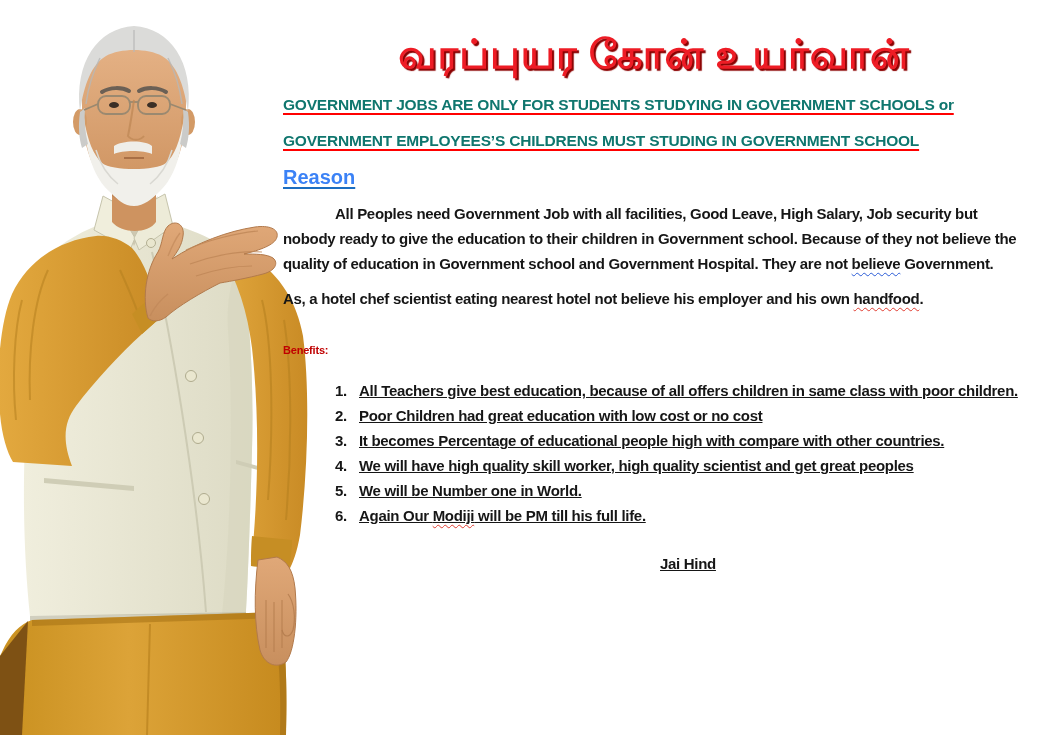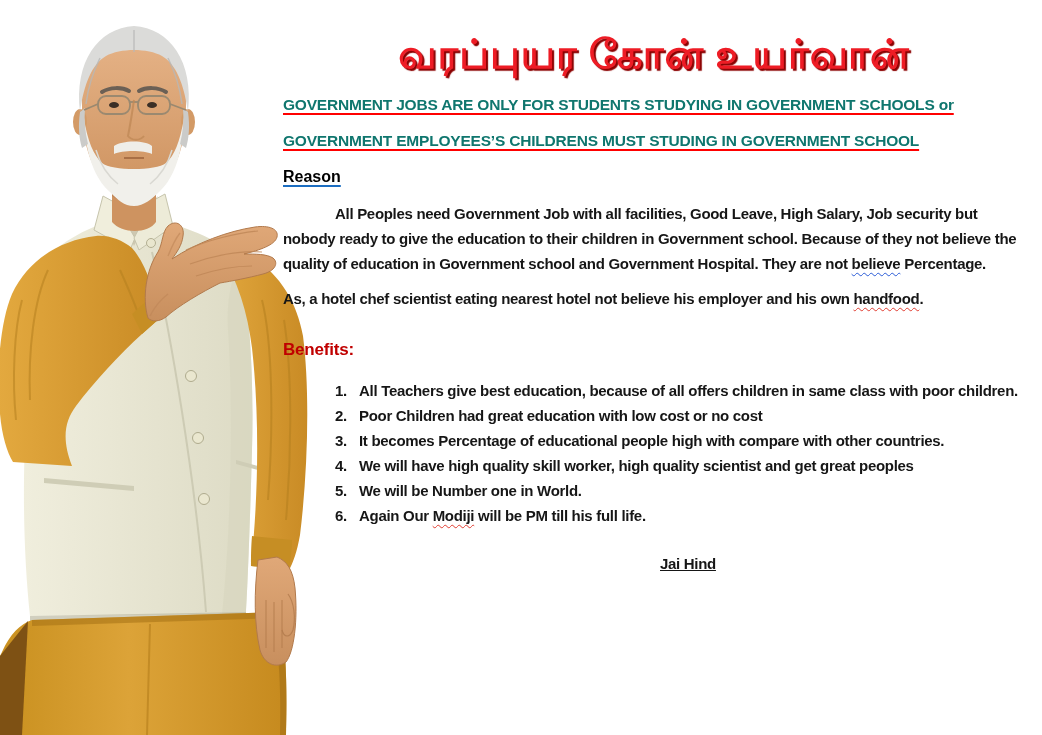--- a/index.html
+++ b/index.html
@@ -18,35 +18,35 @@
     text-shadow:2px 2px 1px #8B0000;
     letter-spacing:1px;
   }
   .hd{
     font-size:15.5px;line-height:18px;margin:0 0 18px 0;font-weight:bold;
     color:#0f766e;letter-spacing:-0.2px;
     text-decoration:underline;text-decoration-color:#FF0000;
     text-decoration-thickness:2px;text-underline-offset:3px;
   }
   .hd-reason{
-    font-size:16px;line-height:18px;margin:0 0 15px 0;font-weight:bold;
-    color:#000000;
+    font-size:20px;line-height:18px;margin:0 0 15px 0;font-weight:bold;
+    color:#3b82f6;
     text-decoration:underline;text-decoration-color:#1B6DC1;
     text-decoration-thickness:2px;text-underline-offset:3px;
   }
   .body-text{font-size:15px;line-height:25px;font-weight:bold;letter-spacing:-0.3px;color:#161616;}
   .p1{margin:0 0 10px 0;text-indent:52px;}
   .p2{margin:0 0 29px 0;}
   .benefits-hd{
-    font-size:17px;line-height:20px;margin:13px 0 18px 0;font-weight:bold;color:#C00000;letter-spacing:-0.2px;
+    font-size:11px;line-height:20px;margin:13px 0 18px 0;font-weight:bold;color:#C00000;letter-spacing:-0.2px;
   }
   .blist{list-style:none;margin:0 0 23px 52px;padding:0;}
   .blist li{display:flex;align-items:flex-start;}
   .li-num{flex:0 0 24px;}
-  .li-text{flex:1 1 auto;}
+  .li-text{flex:1 1 auto;text-decoration:underline;}
   .closing{margin:0 0 0 75px;}
   .signoff{margin:0 0 0 377px;text-decoration:underline;}
   .sp-red{
     text-decoration:underline;text-decoration-style:wavy;
     text-decoration-color:#E03C31;text-decoration-thickness:1px;text-underline-offset:3px;
   }
   .sp-blue{
     text-decoration:underline;text-decoration-style:wavy;
     text-decoration-color:#2A5BD7;text-decoration-thickness:1px;text-underline-offset:3px;
   }
@@ -155,21 +155,21 @@
 
   <div class="content">
 
     <div class="title">வரப்புயர கோன் உயர்வான்</div>
 
     <div class="hd">GOVERNMENT JOBS ARE ONLY FOR STUDENTS STUDYING IN GOVERNMENT SCHOOLS or</div>
     <div class="hd">GOVERNMENT EMPLOYEES’S CHILDRENS MUST STUDING IN GOVERNMENT SCHOOL</div>
 
     <div class="hd-reason">Reason</div>
 
-    <p class="body-text p1"><span>All Peoples need Government Job with all facilities, Good Leave, High Salary, Job security but nobody ready to give the education to their children in Government school. Because of they not believe the quality of education in Government school and Government Hospital. They are not </span><span class="sp-blue">believe</span><span> Percentage.</span></p>
+    <p class="body-text p1"><span>All Peoples need Government Job with all facilities, Good Leave, High Salary, Job security but nobody ready to give the education to their children in Government school. Because of they not believe the quality of education in Government school and Government Hospital. They are not </span><span class="sp-blue">believe</span><span> Government.</span></p>
 
     <p class="body-text p2"><span>As, a hotel chef scientist eating nearest hotel not believe his employer and his own </span><span class="sp-red">handfood</span><span>.</span></p>
 
     <div class="benefits-hd">Benefits:</div>
 
     <ol class="blist body-text">
       <li>
           <span class="li-num">1.</span>
           <span class="li-text"><span>All Teachers give best education, because of all offers children in same class with poor children.</span></span>
         </li>

